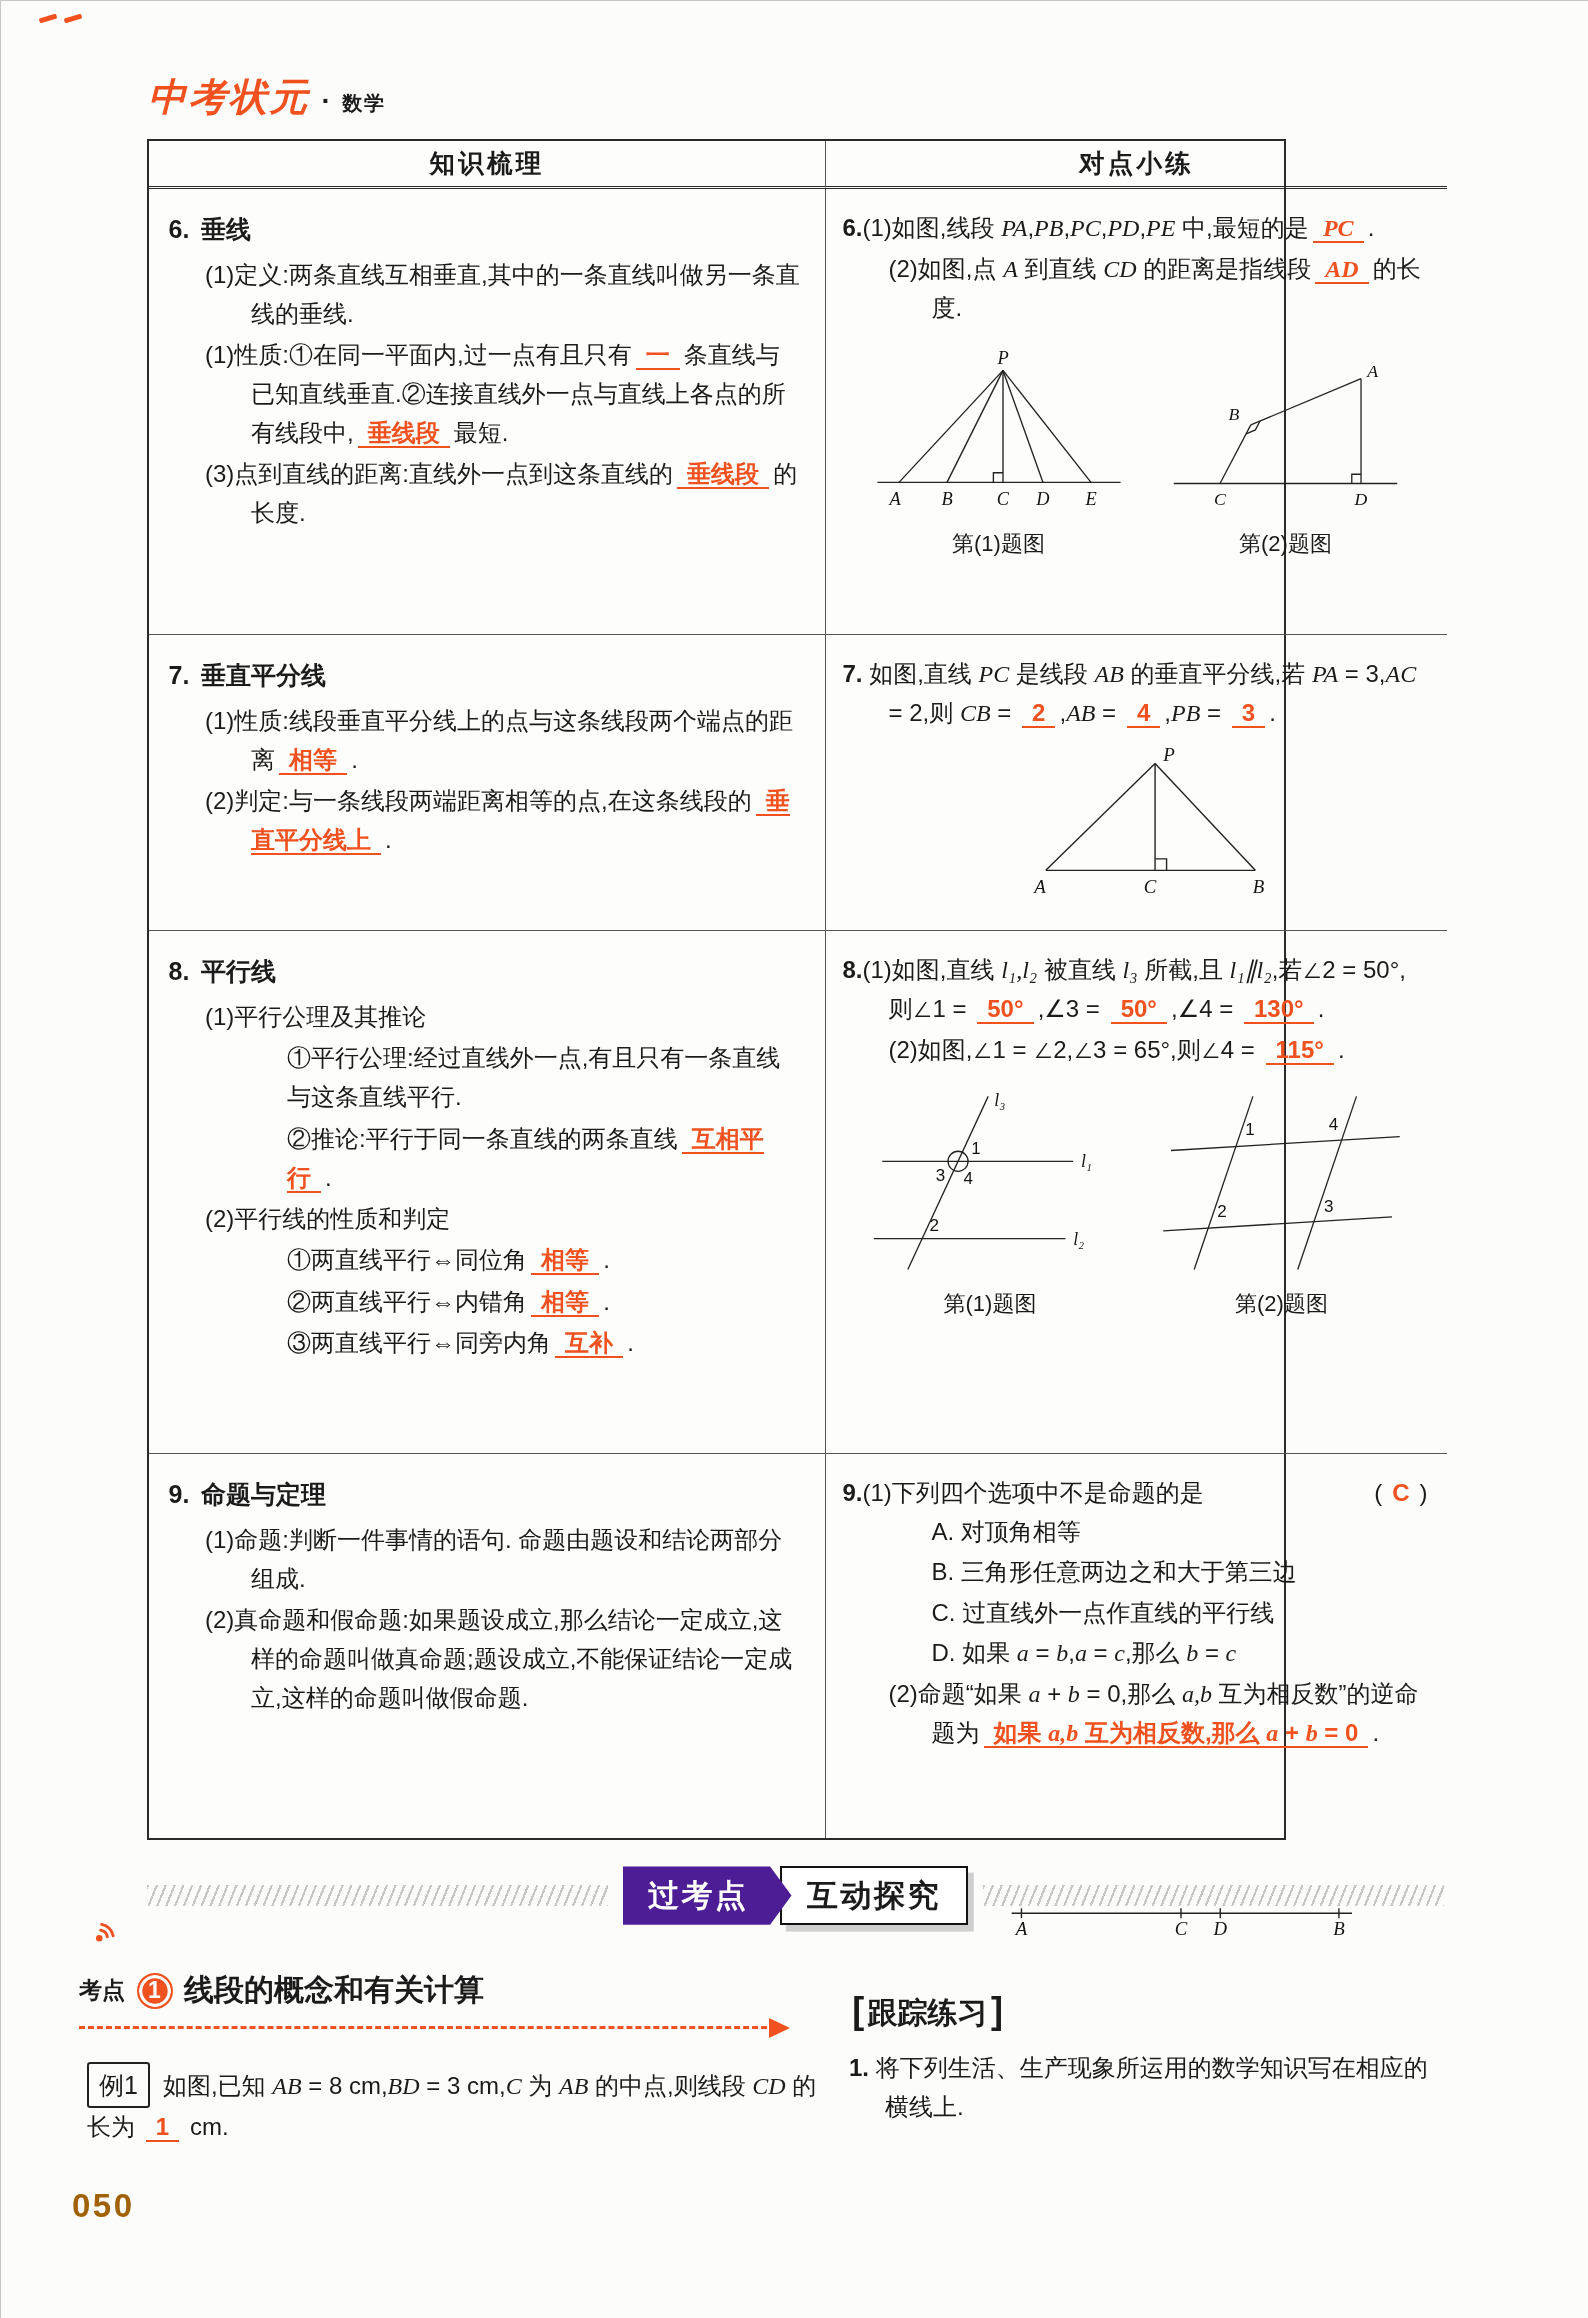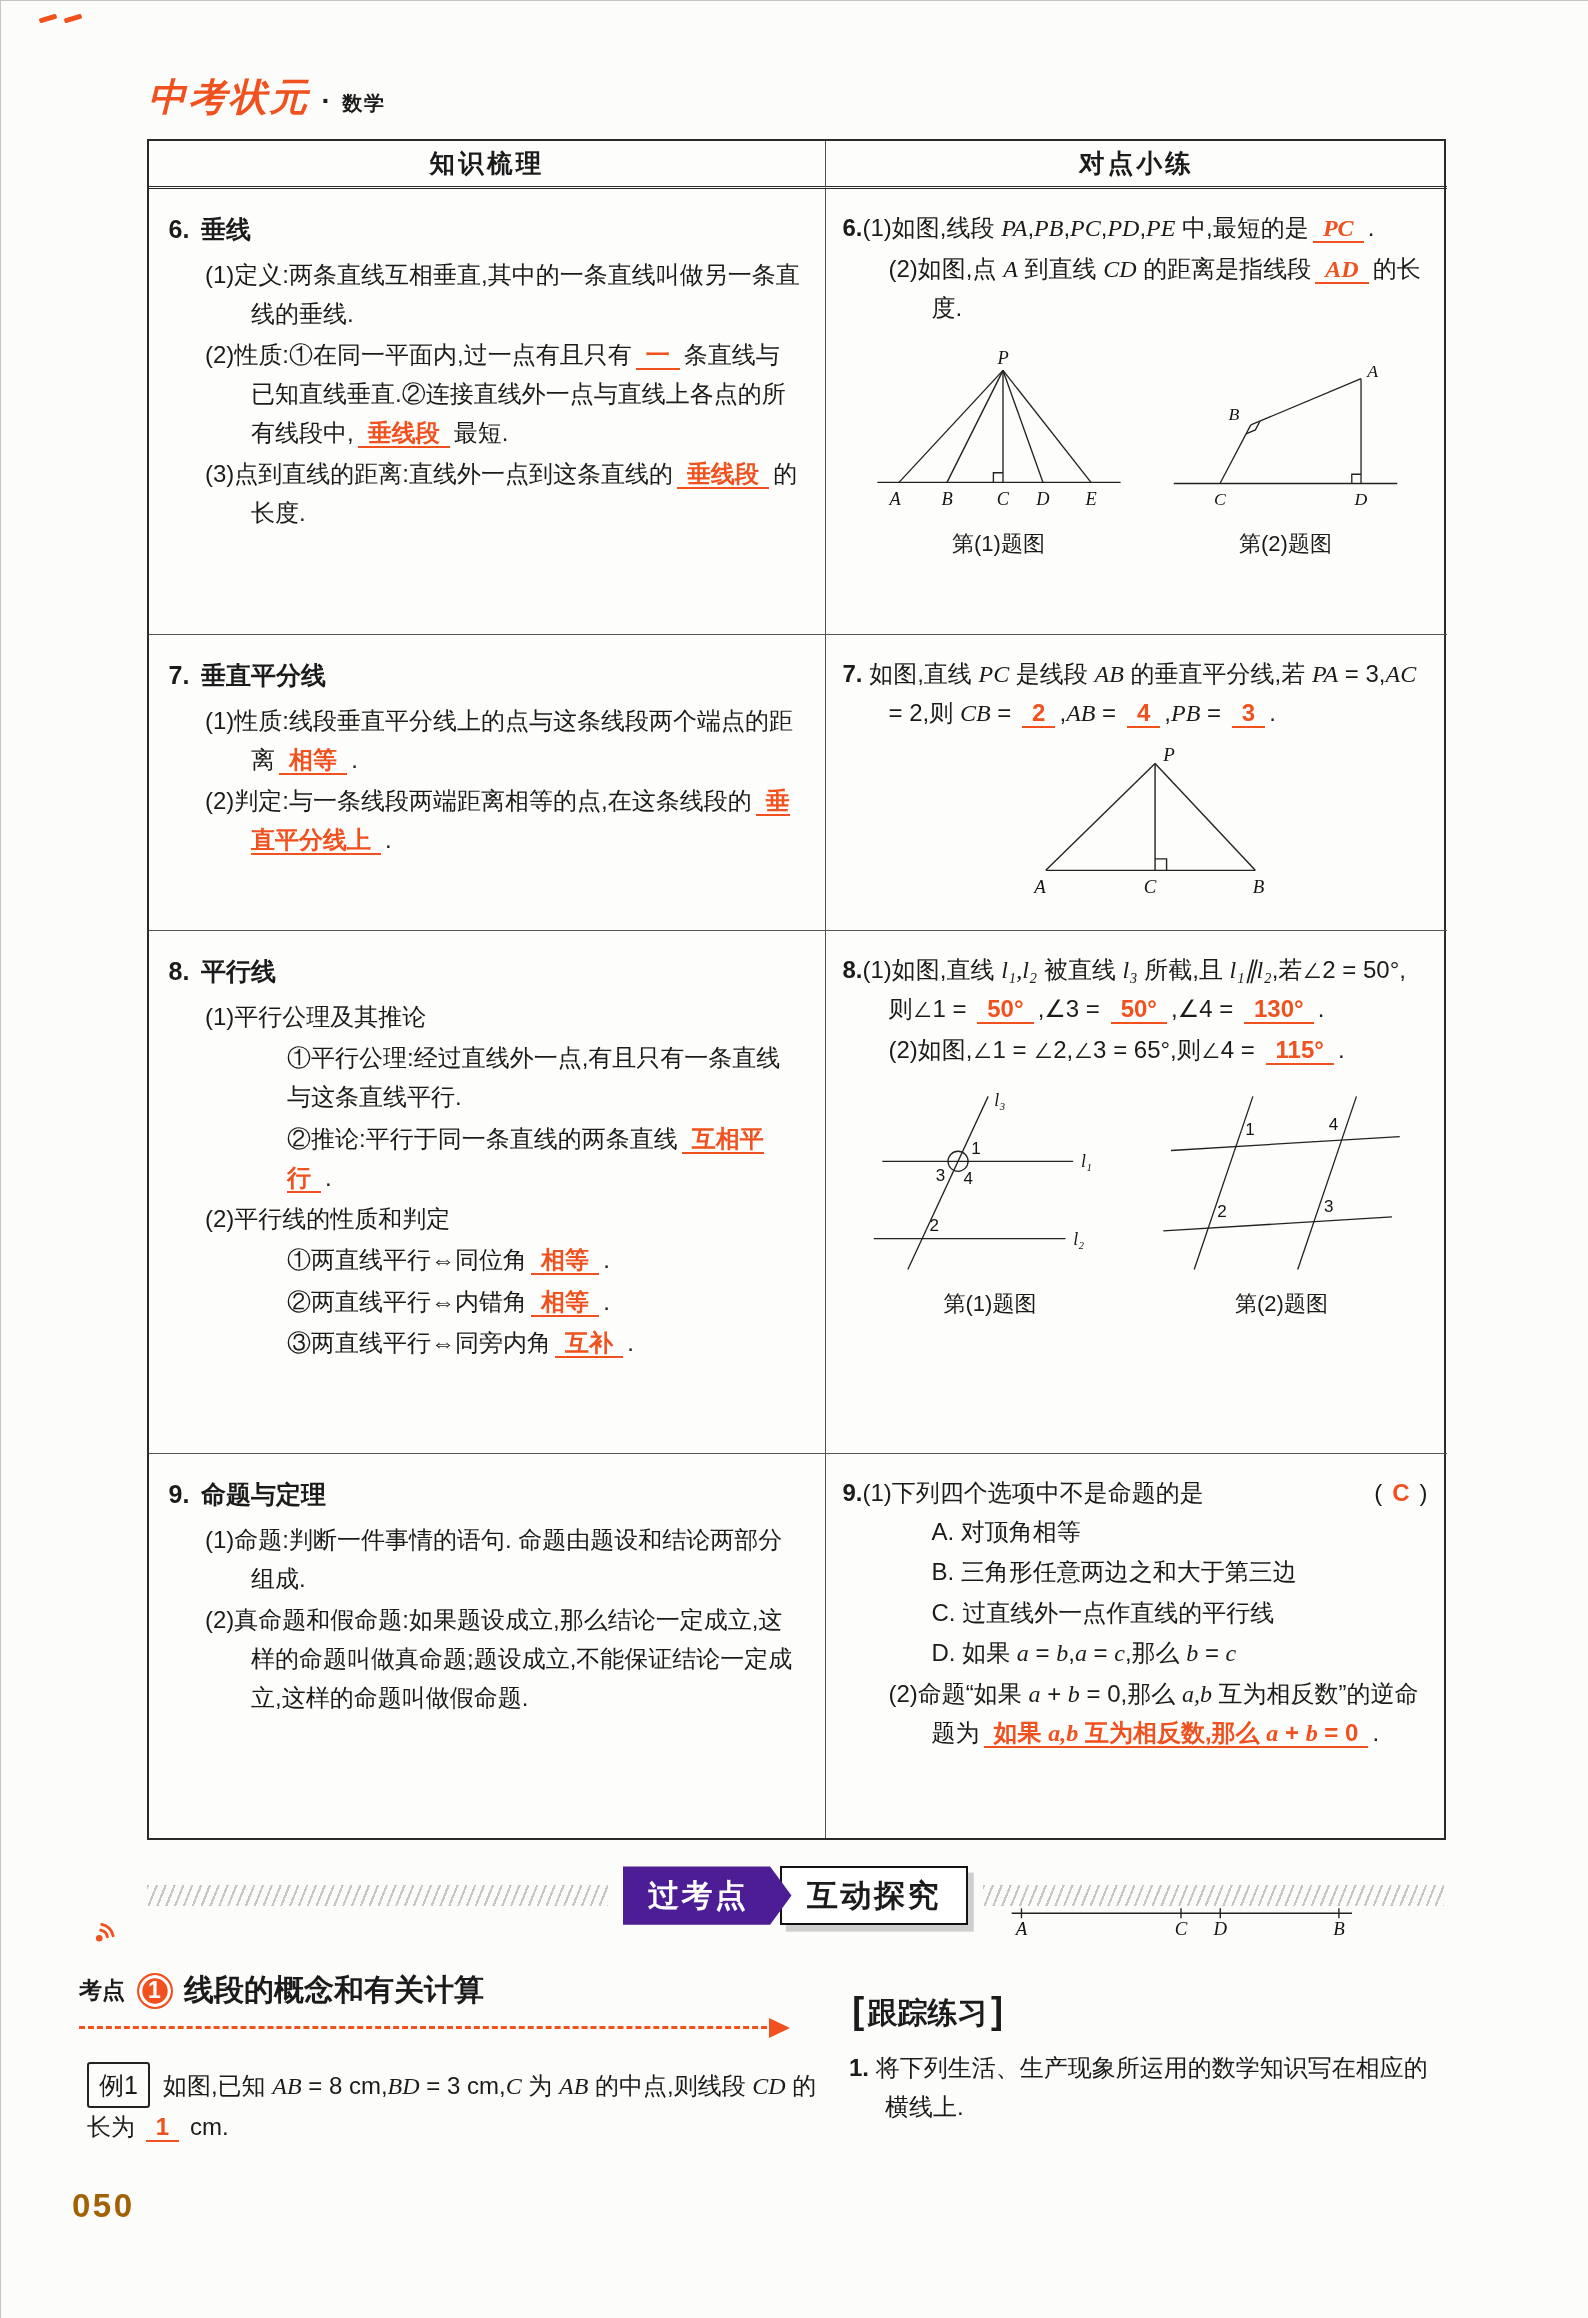--- a/index.html
+++ b/index.html
@@ -34,21 +34,21 @@
   .brand { position:absolute; top:71px; left:147px; display:flex; align-items:baseline; }
   .brand-logo {
     color:#f0511f; font-family:"Liberation Serif", serif;
     font-style:italic; font-weight:bold; font-size:38px; letter-spacing:2.5px;
   }
   .brand-dot { font-size:28px; font-weight:bold; margin:0 11.5px; }
   .brand-subject { font-size:20px; font-weight:bold; letter-spacing:1.6px; }
 
   
   .main-table {
-    position:absolute; top:138px; left:146px; width:1299px;
+    position:absolute; top:138px; left:146px; width:1139px;
     display:grid;
     grid-template-columns:677px 621px;
     grid-template-rows:48px 446px 296px 523px 384px;
     border:2.1px solid #2a2a2a; background:#fdfdfb;
   }
   .cell { overflow:hidden; border-bottom:1px solid #555; }
   .cl { border-right:1px solid #555; }
   .cell.last { border-bottom:none; }
   .th {
     display:flex; align-items:center; justify-content:center;
@@ -142,21 +142,21 @@
   <div class="main-table fs">
 
     <div class="cell cl th">知识梳理</div>
     <div class="cell th">对点小练</div>
 
     <div class="cell cl cellpad-l">
       <div class="h">
         <span class="hn">6.</span><span class="ht">垂线</span>
       </div>
       <div class="para"><span>(1)定义:两条直线互相垂直,其中的一条直线叫做另一条直线的垂线.</span></div>
-      <div class="para"><span>(2)性质:①在同一平面内,过一点有且只有</span><span class="blank">一</span><span>条直线与已知直线垂直.②连接直线外一点与直线上各点的所有线段中,</span><span class="blank">垂线段</span><span>最短.</span></div>
+      <div class="para"><span>(1)性质:①在同一平面内,过一点有且只有</span><span class="blank">一</span><span>条直线与已知直线垂直.②连接直线外一点与直线上各点的所有线段中,</span><span class="blank">垂线段</span><span>最短.</span></div>
       <div class="para"><span>(3)点到直线的距离:直线外一点到这条直线的</span><span class="blank">垂线段</span><span>的长度.</span></div>
     </div>
     <div class="cell cellpad-r">
       <div class="rp-first"><span class="b">6.</span><span>(1)如图,线段 </span><span class="m">PA</span><span>,</span><span class="m">PB</span><span>,</span><span class="m">PC</span><span>,</span><span class="m">PD</span><span>,</span><span class="m">PE</span><span> 中,最短的是</span><span class="blank m">PC</span><span>.</span></div>
       <div class="rp-sub"><span>(2)如图,点 </span><span class="m">A</span><span> 到直线 </span><span class="m">CD</span><span> 的距离是指线段</span><span class="blank m">AD</span><span>的长度.</span></div>
       <div class="figrow">
         <div class="figure">
           <svg viewBox="0 0 340 205" width="272" height="164" style="font-size:29px">
             <g class="ln">
               <line x1="18" y1="168" x2="322" y2="168"></line>

